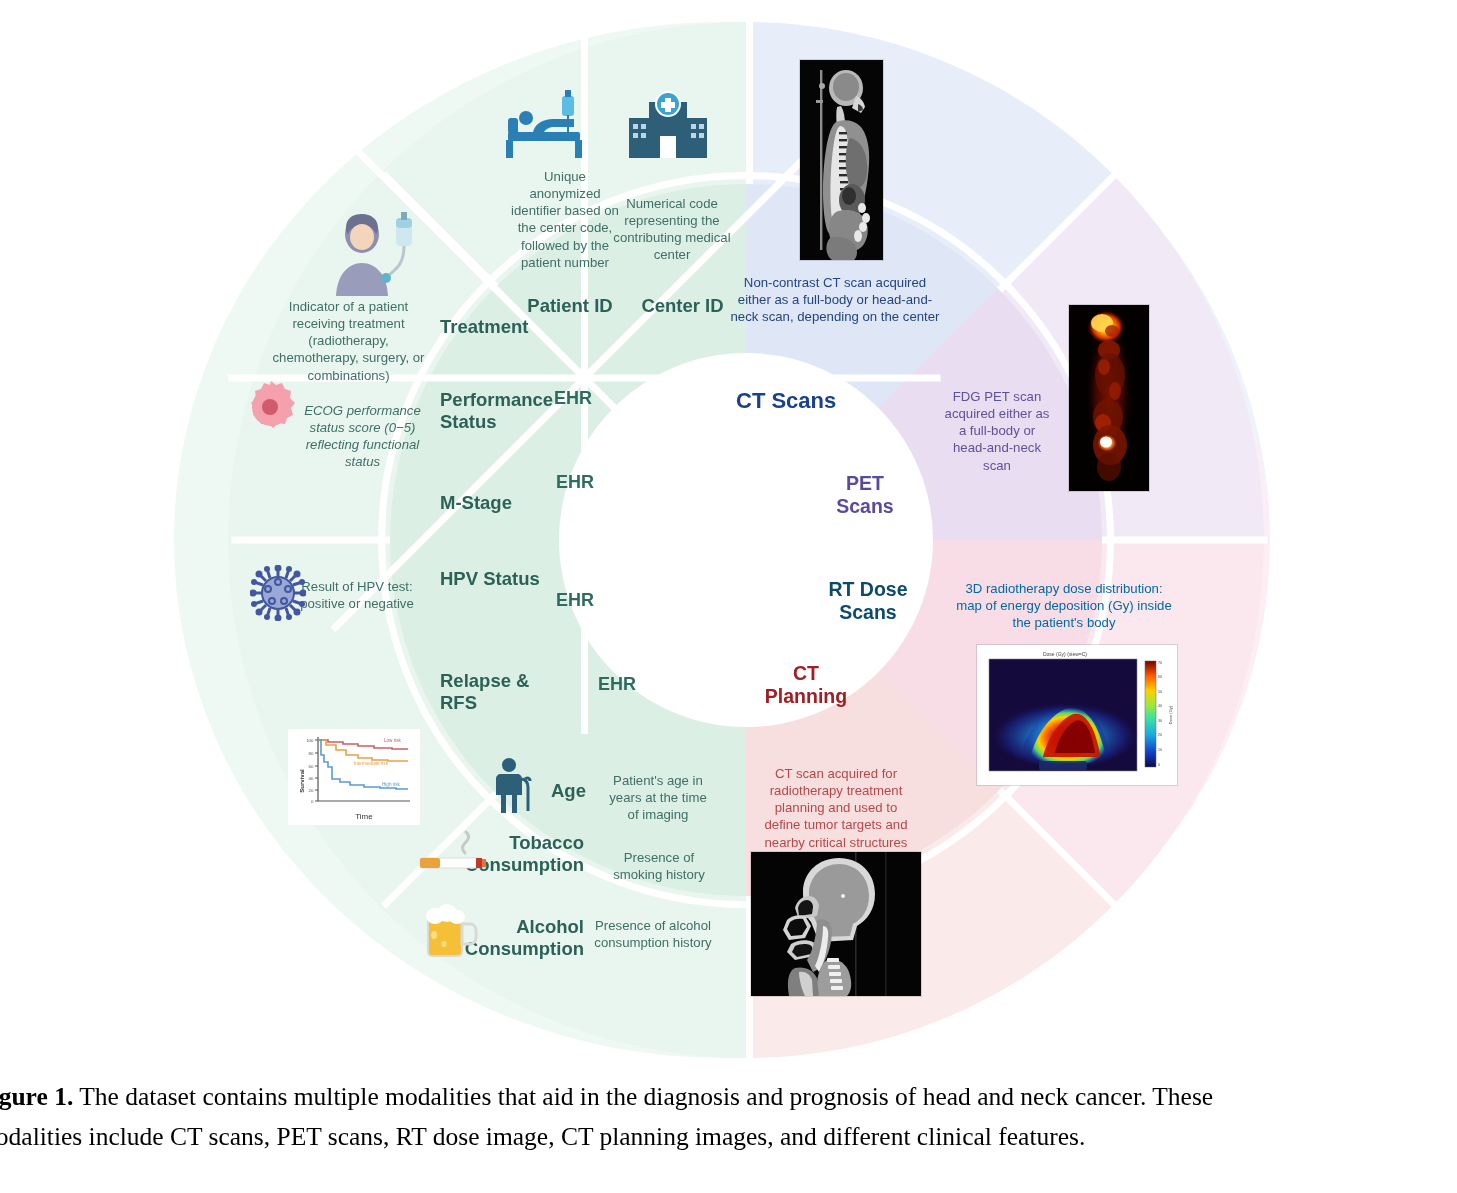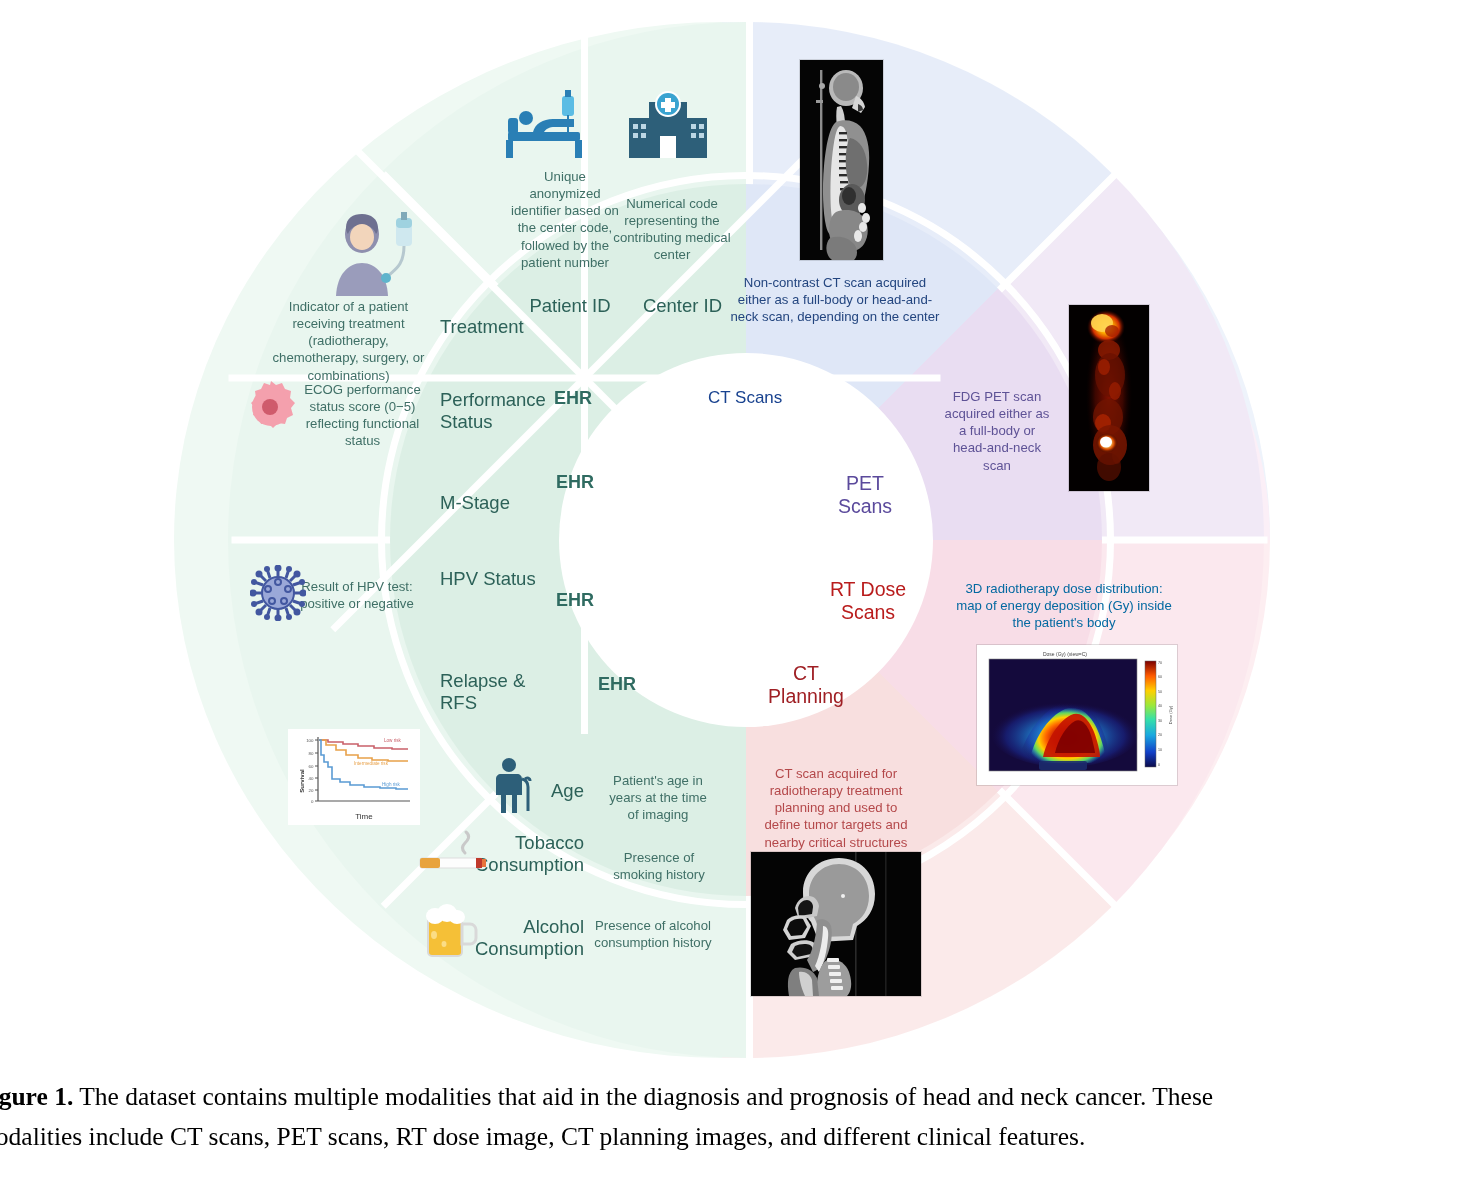--- a/index.html
+++ b/index.html
@@ -58,27 +58,27 @@
             display:flex;flex-direction:column;align-items:center;
             justify-content:center;}
   #hub-text .t{font-size:25px;font-weight:bold;color:#111;line-height:1.24;
                text-align:center;letter-spacing:-.2px;}
 
   
   .head-icon{margin-top:4px;}
 
   
   .blk{position:absolute;}
-  .cat{font-weight:normal;font-size:18.5px;line-height:1.18;}
+  .cat{font-weight:bold;font-size:18.5px;line-height:1.18;}
   .desc{font-size:13.2px;line-height:1.30;}
   .ehr{font-weight:bold;font-size:18px;color:#2f6b61;}
   .green{color:#2c6158;}
   .ctblue{color:#18428f;}
   .petpur{color:#5b4a9c;}
-  .rtpink{color:#b91c1c;}
+  .rtpink{color:#0c4a6e;}
   .ctred{color:#9f1f24;}
   .d-green{color:#3f6f66;}
   .d-blue{color:#23457f;}
   .d-pur{color:#5e5296;}
   .d-pink{color:#0369a1;}
   .d-red{color:#b4484a;}
   .c{text-align:center;} .r{text-align:right;} .l{text-align:left;}
 
   
   .imgbox{position:absolute;background:#000;overflow:hidden;
@@ -160,33 +160,33 @@
   <div class="blk cat green r" style="left:444px;top:832px;width:140px;white-space:normal;">Tobacco Consumption</div>
 
   <div class="blk cat green r" style="left:444px;top:916px;width:140px;white-space:normal;">Alcohol Consumption</div>
 
   <div class="blk desc d-green c" style="left:612px;top:195px;width:120px;">Numerical code representing the contributing medical center</div>
 
   <div class="blk desc d-green c" style="left:509px;top:168px;width:112px;">Unique anonymized identifier based on the center code, followed by the patient number</div>
 
   <div class="blk desc d-green c" style="left:267px;top:298px;width:163px;">Indicator of a patient receiving treatment (radiotherapy, chemotherapy, surgery, or combinations)</div>
 
-  <div class="blk desc d-green c" style="left:300px;top:381px;width:125px;">ECOG performance status score (0−5) reflecting functional status</div>
+  <div class="blk desc d-green c" style="left:300px;top:402px;width:125px;font-style:italic;">ECOG performance status score (0−5) reflecting functional status</div>
 
 
   <div class="blk desc d-green c" style="left:296px;top:578px;width:122px;">Result of HPV test: positive or negative</div>
 
 
   <div class="blk desc d-green c" style="left:603px;top:772px;width:110px;">Patient's age in years at the time of imaging</div>
 
   <div class="blk desc d-green c" style="left:600px;top:849px;width:118px;">Presence of smoking history</div>
 
   <div class="blk desc d-green c" style="left:588px;top:917px;width:130px;">Presence of alcohol consumption history</div>
 
-  <div class="blk cat ctblue l" style="left:708px;top:388px;width:160px;font-size:17px;">CT Scans</div>
+  <div class="blk cat ctblue l" style="left:736px;top:388px;width:160px;font-size:22px;">CT Scans</div>
 
   <div class="blk cat petpur c" style="left:826px;top:472px;width:78px;font-size:19.5px;white-space:normal;">PET Scans</div>
 
   <div class="blk cat rtpink c" style="left:818px;top:578px;width:100px;font-size:19.5px;white-space:normal;">RT Dose Scans</div>
 
   <div class="blk cat ctred c" style="left:756px;top:662px;width:100px;font-size:19.5px;white-space:normal;">CT Planning</div>
 
   <div class="blk desc d-pur c" style="left:944px;top:388px;width:106px;">FDG PET scan acquired either as a full-body or head-and-neck scan</div>
 
   <div class="blk desc d-blue c" style="left:728px;top:274px;width:214px;">Non-contrast CT scan acquired either as a full-body or head-and-neck scan, depending on the center</div>

